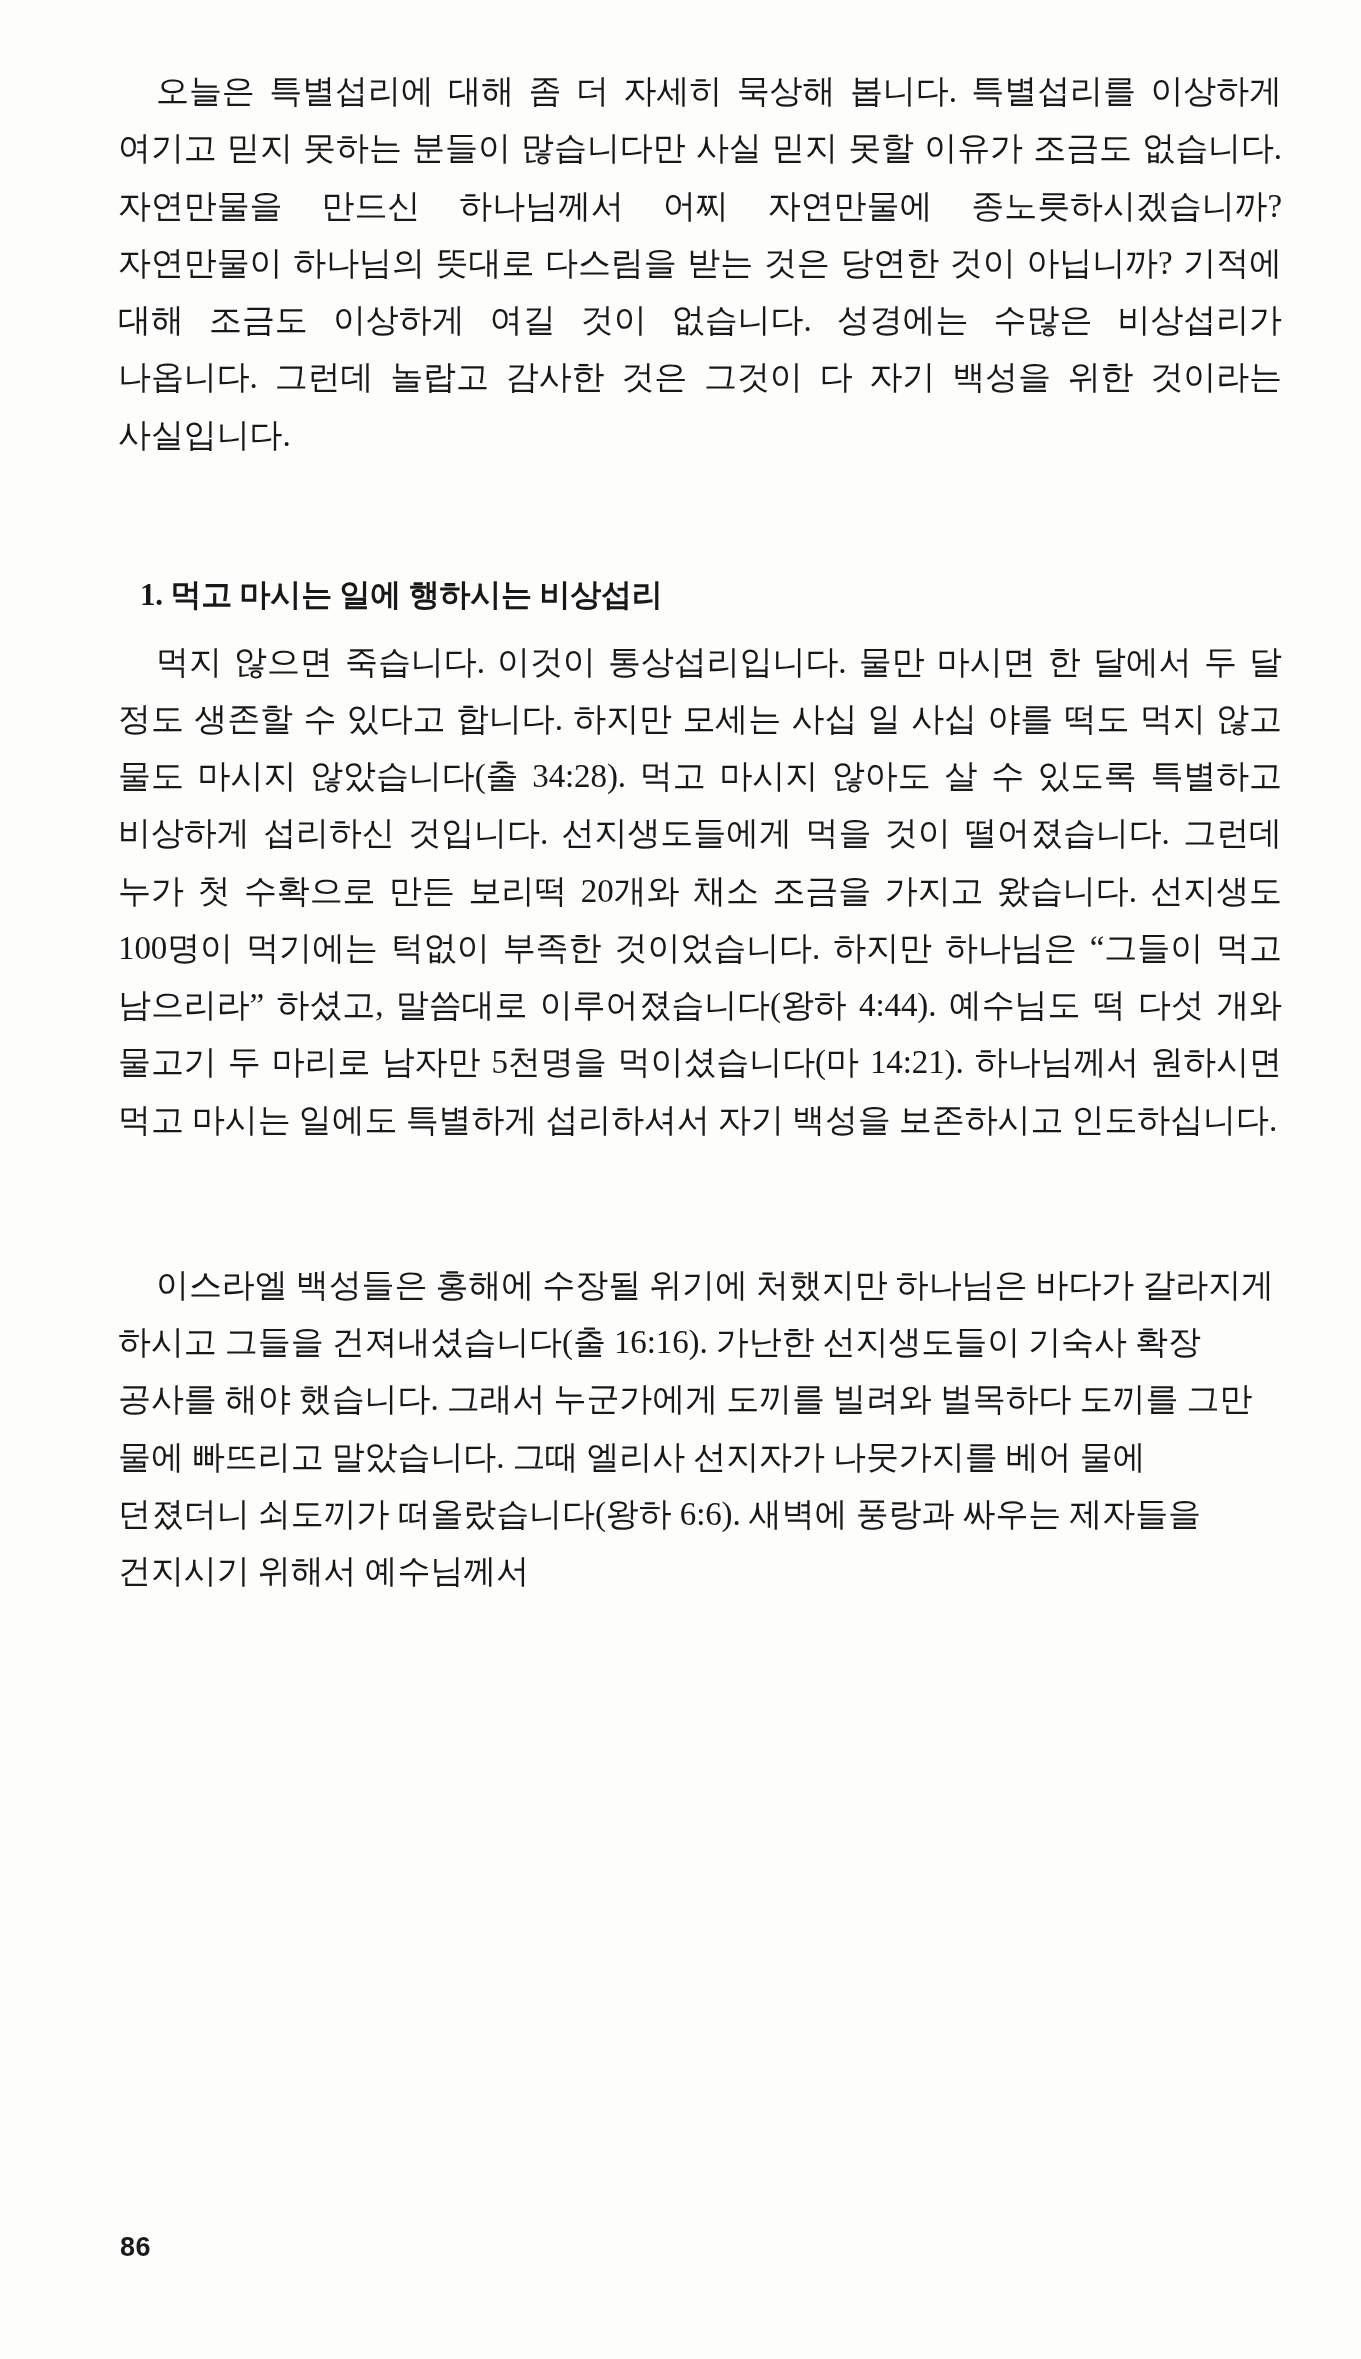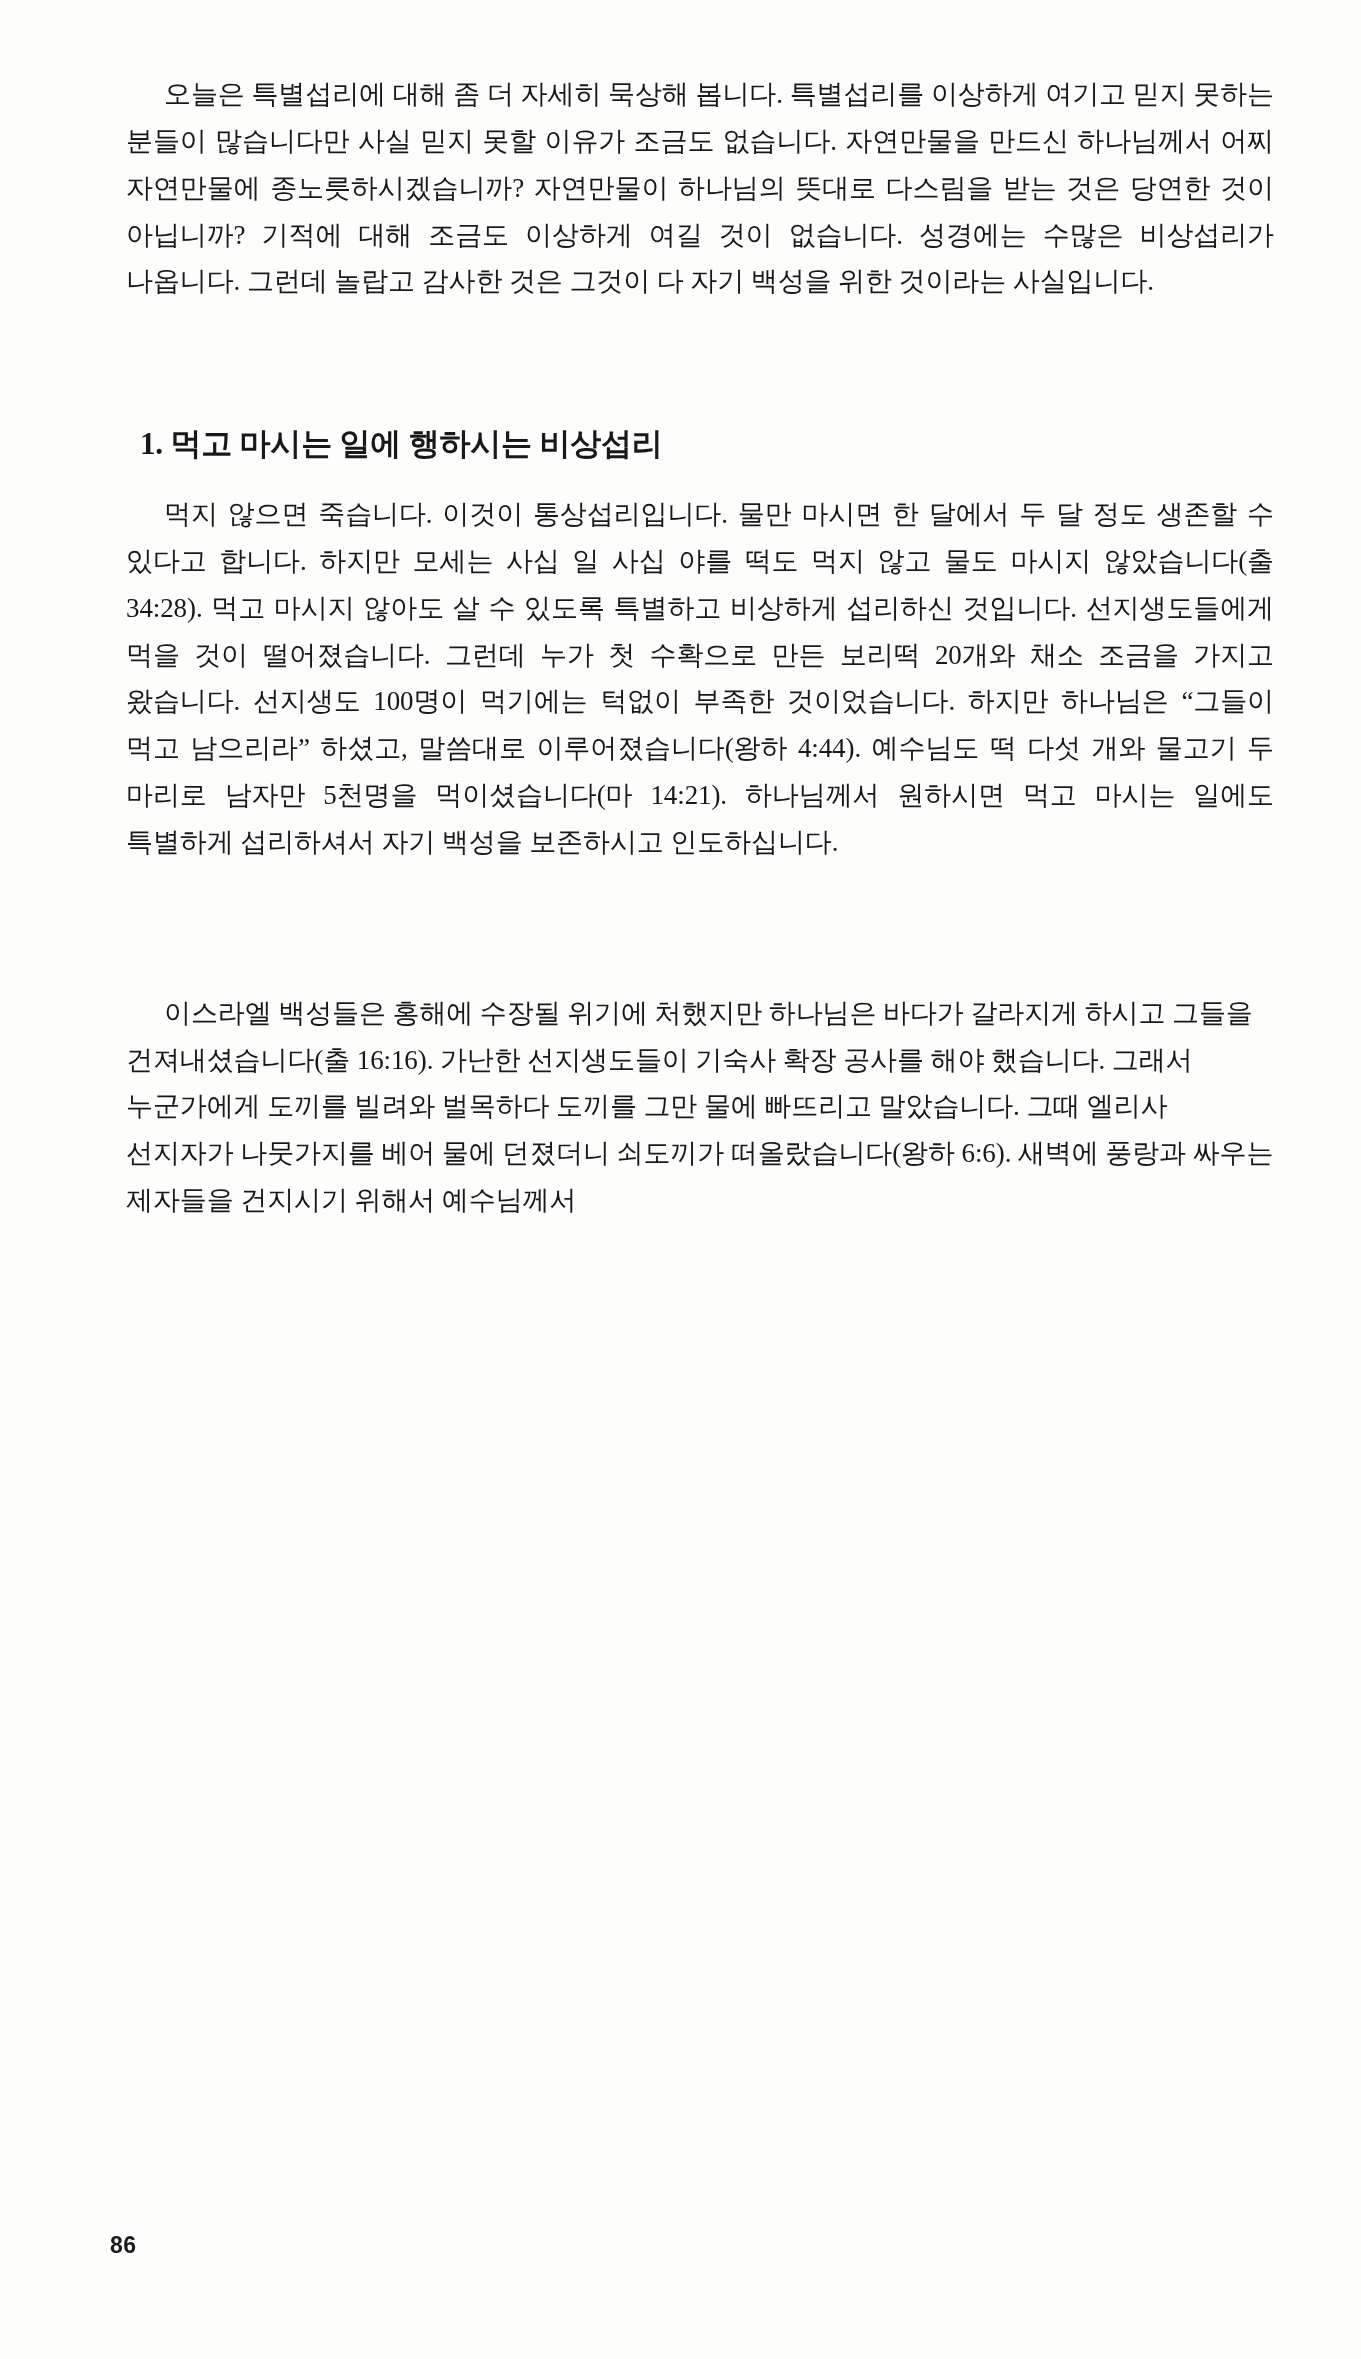--- a/index.html
+++ b/index.html
@@ -22,22 +22,22 @@
     height: 2359px;
     background: #fdfdfb;
   }
   .content {
     position: absolute;
     left: 110px;
     top: 55px;
     width: 1180px;
   }
   p.para {
-    margin: 16px;
-    font-size: 27px;
+    margin: 8px;
+    font-size: 33px;
     line-height: 1.735;
     text-align: justify;
     text-justify: inter-character;
     text-indent: 38px;
     letter-spacing: -0.1px;
     word-break: keep-all;
   }
   p.para:last-child {
     text-align: left;
   }
@@ -53,23 +53,23 @@
     height: 96px;
   }
   .block-gap-small {
     height: 4px;
   }
   .block-gap-mid {
     height: 88px;
   }
   .page-number {
     position: absolute;
-    left: 110px;
+    left: 120px;
     top: 2232px;
-    font-size: 23px;
+    font-size: 27px;
     font-family: "Liberation Sans", sans-serif;
     font-weight: bold;
     color: #1b1b1d;
     letter-spacing: 0.5px;
   }
 </style>
 </head>
 <body>
 
 <div class="page">

